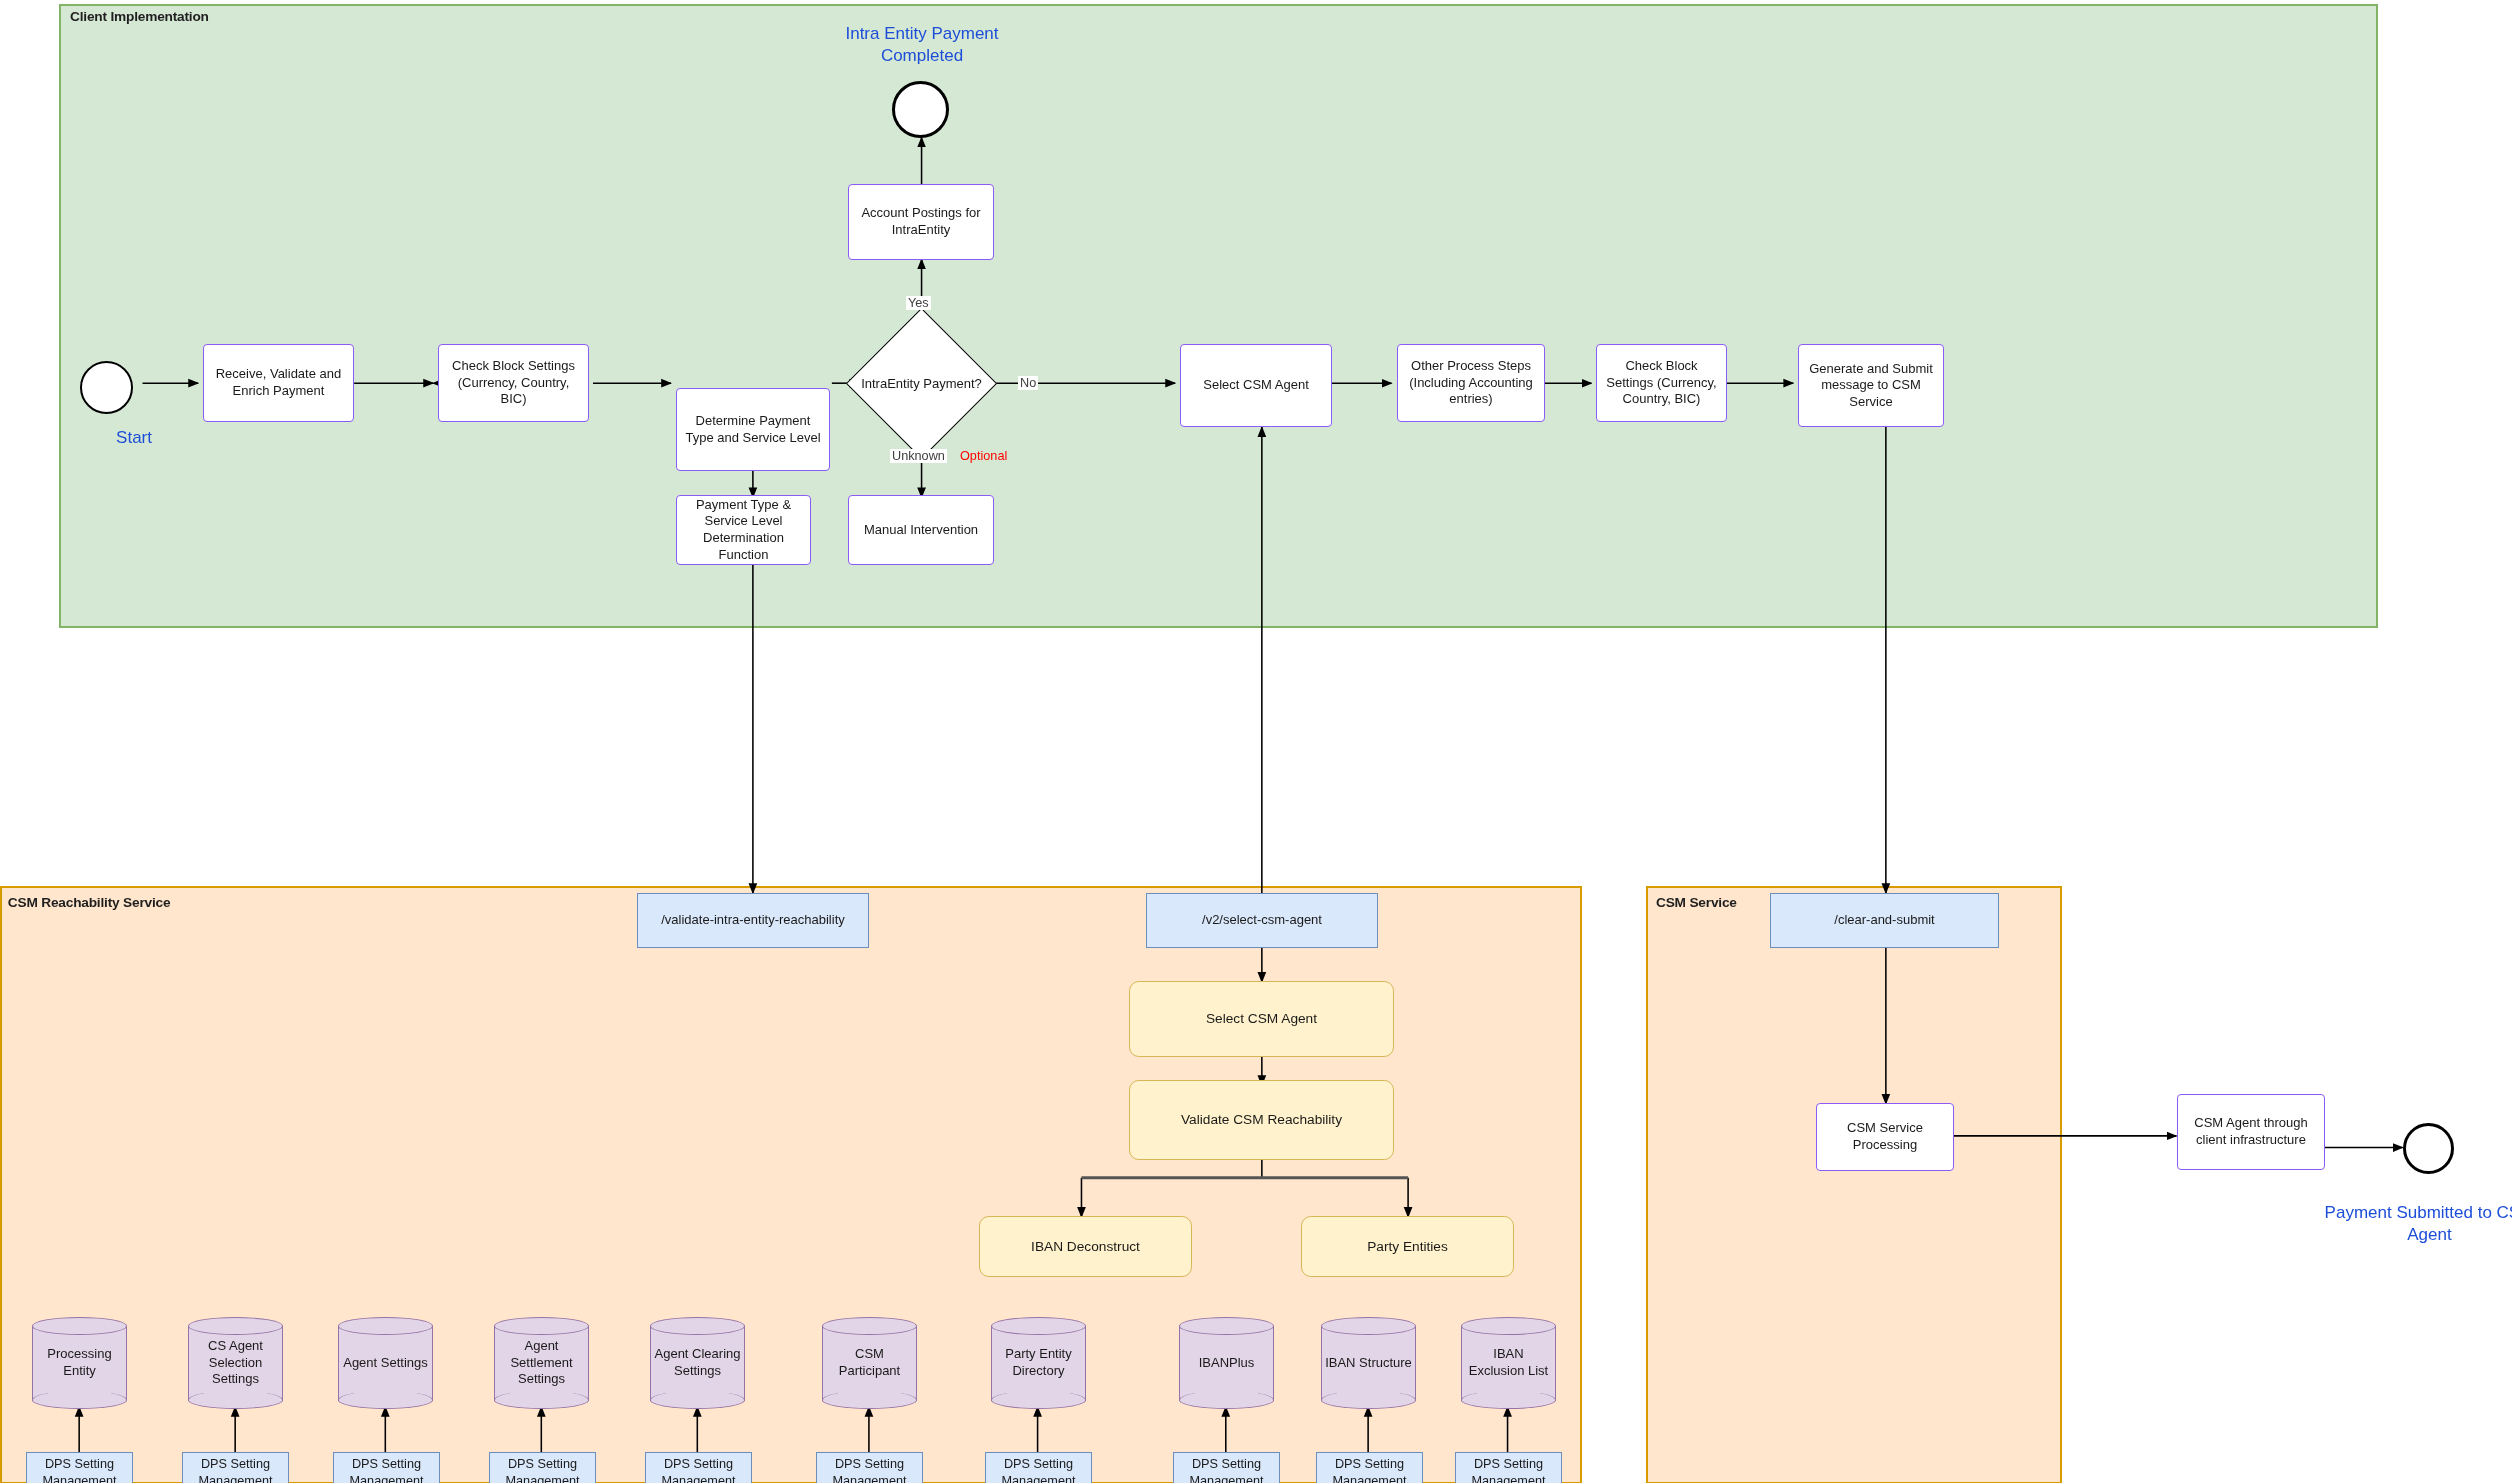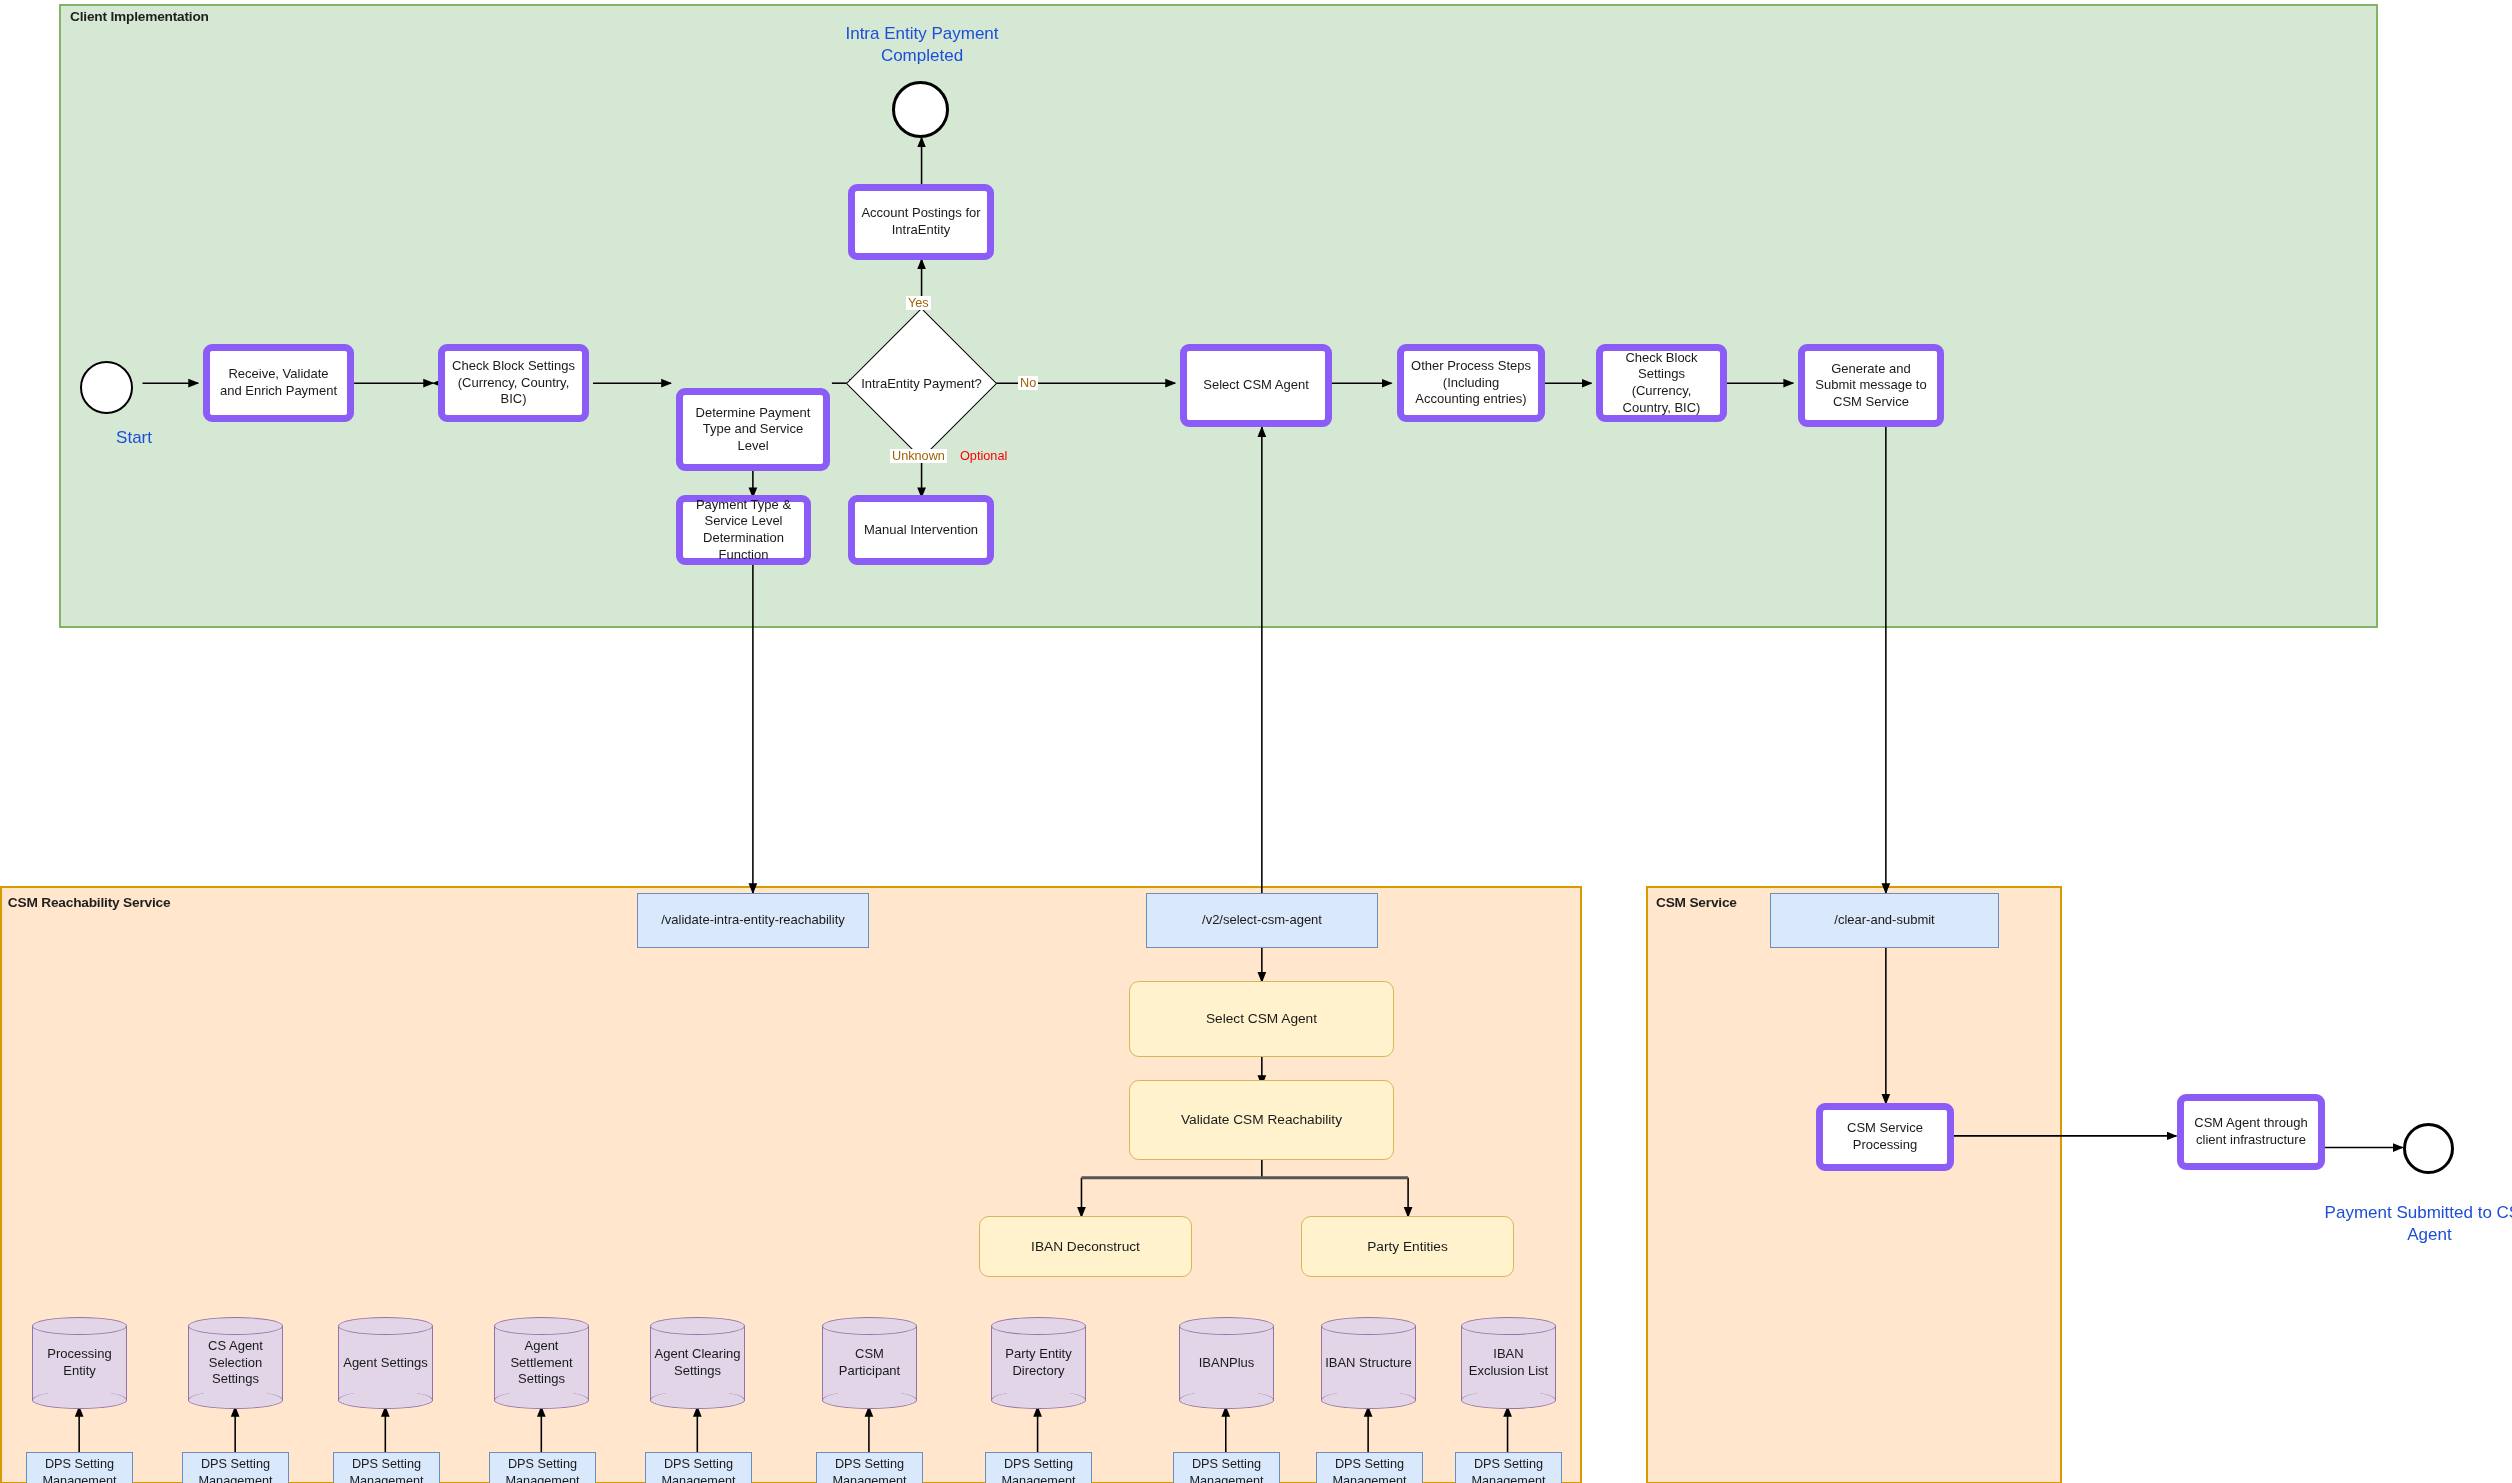--- a/index.html
+++ b/index.html
@@ -9,37 +9,37 @@
 
   svg.wires{position:absolute;left:0;top:0;width:2512px;height:1483px;overflow:visible;pointer-events:none;}
 
   .lane{position:absolute;box-sizing:border-box;}
   .lane-title{position:absolute;font-size:13.7px;font-weight:bold;color:#1f1f1f;letter-spacing:-0.2px;white-space:nowrap;}
 
   .lane-client{background:#d5e8d4;border:2px solid #82b366;}
   .lane-orange{background:#ffe6cc;border:2px solid #d79b00;}
 
   .node{position:absolute;box-sizing:border-box;display:flex;align-items:center;justify-content:center;text-align:center;}
-  .task{background:#ffffff;border:7px solid #8b5cf6;border-radius:9px;font-size:13px;line-height:1.28;padding:3.9px 5.9px;}
+  .task{background:#ffffff;border:1px solid #8b5cf6;border-radius:4px;font-size:13px;line-height:1.28;padding:3.9px 5.9px;}
   .task-yellow{background:#fff2cc;border:1px solid #d6b656;border-radius:9.8px;font-size:13.7px;line-height:1.3;padding:3.9px 7.8px;}
   .api-box{background:#dae8fc;border:1px solid #6c8ebf;border-radius:0;font-size:13px;line-height:1.3;padding:2.9px 4.9px;}
   .dps-box{background:#dae8fc;border:1px solid #6c8ebf;border-radius:0;font-size:12.7px;line-height:1.32;padding:2px 2.9px;}
 
   .event{position:absolute;border-radius:50%;background:#ffffff;box-sizing:border-box;}
   .event-start{border:2px solid #000000;}
   .event-end{border:3.9px solid #000000;}
   .event-label{position:absolute;font-size:17px;text-align:center;line-height:1.3;white-space:pre-line;color:#1d4ed8;}
 
   .gateway{position:absolute;}
   .gateway .diamond{width:100%;height:100%;background:#ffffff;border:1px solid #000000;
       transform:rotate(45deg);box-sizing:border-box;}
   .gateway .gw-text{position:absolute;left:50%;top:50%;transform:translate(-50%,-50%);
       width:150%;text-align:center;font-size:13px;line-height:1.28;}
 
-  .edge-label{position:absolute;font-size:12.7px;background:#ffffff;padding:0 2px;color:#a16207;white-space:nowrap;}
+  .edge-label{position:absolute;font-size:12.7px;background:#ffffff;padding:0 2px;color:#404040;white-space:nowrap;}
   .edge-label.optional{background:transparent;color:#ff0000;}
 
   .cyl{position:absolute;}
   .cyl .body{position:absolute;left:0;top:8.8px;width:100%;height:calc(100% - 17.6px);
       background:#e1d5e7;border-left:1px solid #9673a6;border-right:1px solid #9673a6;box-sizing:border-box;}
   .cyl .top{position:absolute;left:0;top:0;width:100%;height:17.6px;border-radius:50%;
       background:#e1d5e7;border:1px solid #9673a6;box-sizing:border-box;}
   .cyl .bottom{position:absolute;left:0;bottom:0;width:100%;height:17.6px;border-radius:50%;
       background:#e1d5e7;border:1px solid #9673a6;border-top:none;box-sizing:border-box;}
   .cyl .cyl-text{position:absolute;left:0;top:0;width:100%;height:100%;display:flex;

